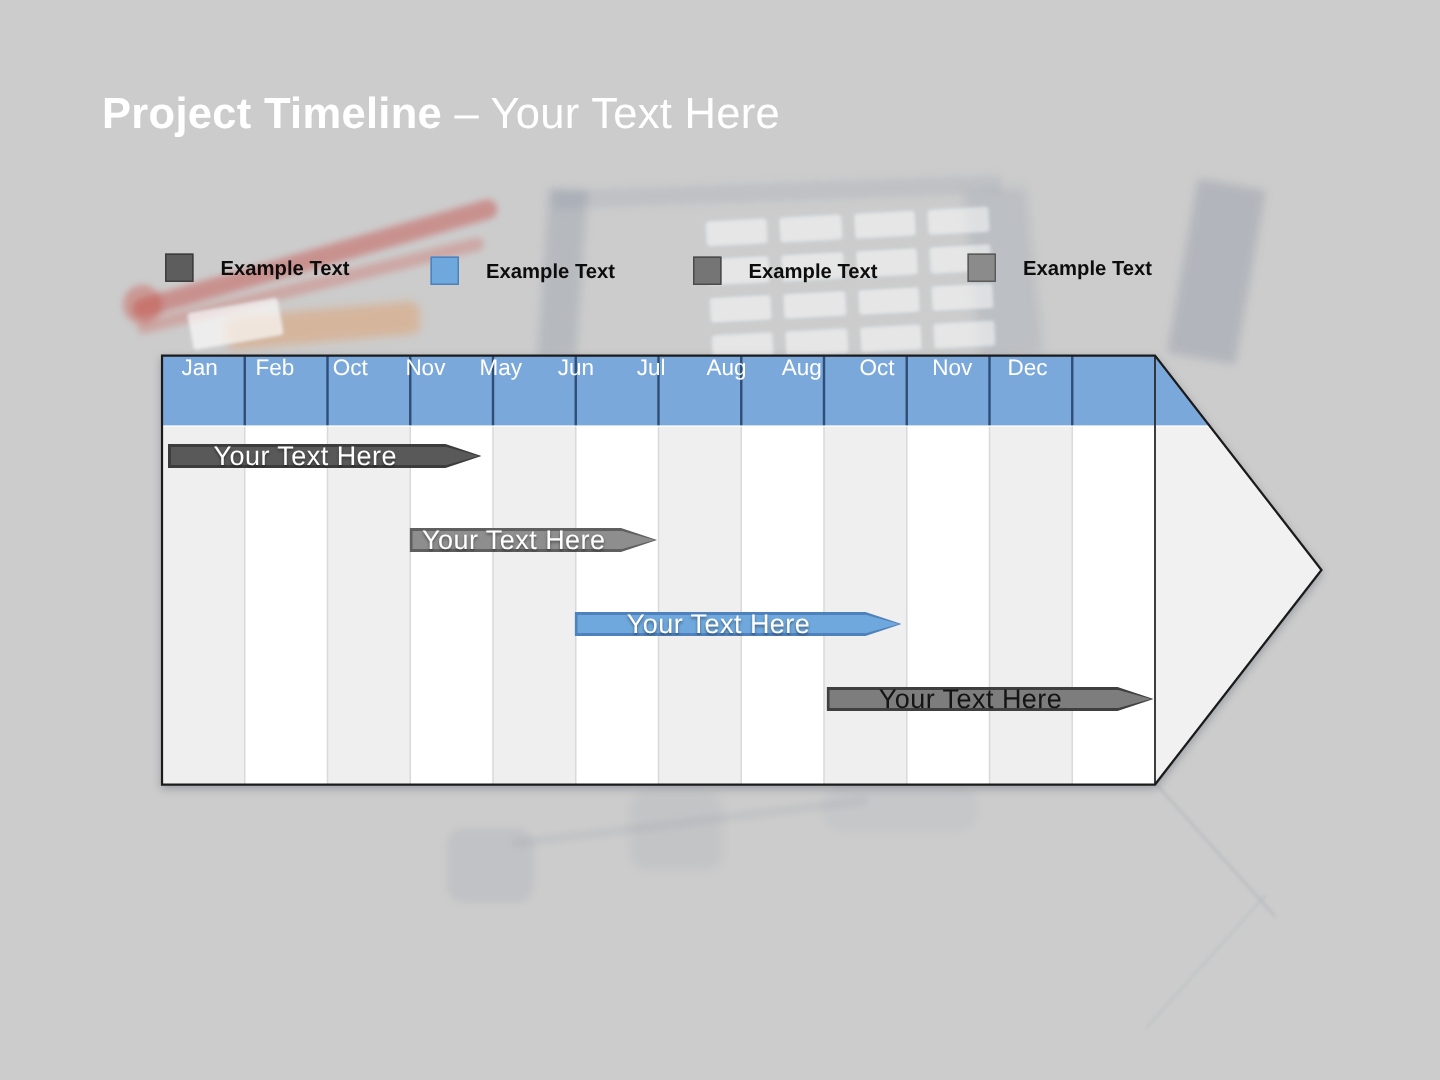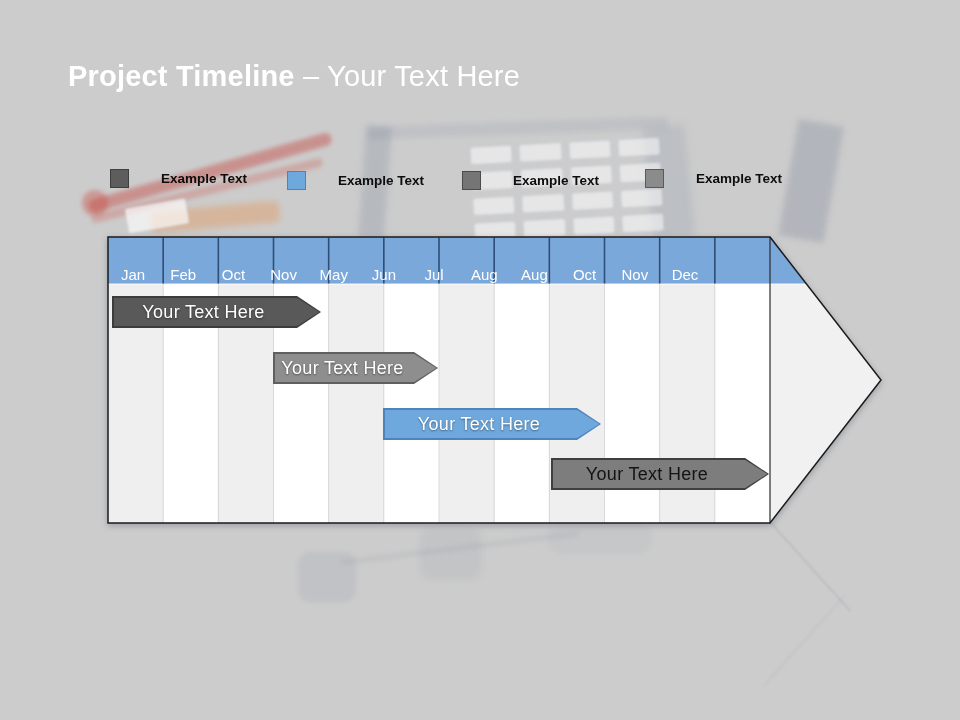--- a/index.html
+++ b/index.html
@@ -33,33 +33,33 @@
   .refl-wheel2{left:420px;top:528px;width:62px;height:52px;background:rgba(125,135,155,.11);border-radius:12px;filter:blur(3px);}
   .refl-bar{left:340px;top:545px;width:240px;height:6px;background:rgba(120,130,150,.12);transform:rotate(-7deg);filter:blur(2px);border-radius:3px;}
   .refl-rect{left:548px;top:524px;width:104px;height:30px;background:rgba(150,160,180,.10);border-radius:14px;filter:blur(2px);}
   .refl-slant1{left:742px;top:562px;width:130px;height:2px;background:rgba(120,130,150,.18);transform:rotate(48deg);filter:blur(1px);}
   .refl-slant2{left:744px;top:640px;width:120px;height:2px;background:rgba(120,130,150,.10);transform:rotate(-48deg);filter:blur(1px);}
   
   .title{position:absolute;left:68px;top:60px;font-size:29px;color:#ffffff;letter-spacing:.2px;white-space:nowrap;}
   .title .b{font-weight:700;}
   .title .r{font-weight:400;}
   
-  .legend-item{position:absolute;display:flex;align-items:center;gap:14px;}
+  .legend-item{position:absolute;display:flex;align-items:center;}
   .legend-item .sq{width:19px;height:19px;flex:none;}
   .legend-item .lbl{margin-left:18px;font-size:13.5px;font-weight:700;color:#0d0d0d;white-space:nowrap;}
   .li1{left:110px;top:169px;} .li1 .sq{background:#5d5d5d;border:1.5px solid #3e3e3e;}
   .li2{left:287px;top:171px;} .li2 .sq{background:#6fa8dc;border:1.5px solid #4f81bd;}
   .li3{left:462px;top:171px;} .li3 .sq{background:#757575;border:1.5px solid #4b4b4b;}
   .li4{left:645px;top:169px;} .li4 .sq{background:#8b8b8b;border:1.5px solid #5a5a5a;}
   
   .table-svg{position:absolute;left:107px;top:236px;filter:drop-shadow(0 2px 3px rgba(60,70,90,.35));}
-  .month-row{position:absolute;left:108px;top:237px;width:602px;height:46px;display:flex;align-items:flex-end;}
+  .month-row{position:absolute;left:108px;top:237px;width:602px;height:46px;display:flex;align-items:flex-start;}
   .month-cell{flex:1;text-align:center;color:#ffffff;font-size:15px;}
   
-  .bar{position:absolute;height:32px;clip-path:polygon(0 0,calc(100% - 24px) 0,100% 50%,calc(100% - 24px) 100%,0 100%);
+  .bar{position:absolute;height:16px;clip-path:polygon(0 0,calc(100% - 24px) 0,100% 50%,calc(100% - 24px) 100%,0 100%);
        display:flex;align-items:center;justify-content:center;
        filter:drop-shadow(2px 3px 2px rgba(90,95,105,.5));}
   .bar .fill{position:absolute;inset:1.6px;clip-path:polygon(0 0,calc(100% - 23px) 0,100% 50%,calc(100% - 23px) 100%,0 100%);}
   .bar .txt{position:relative;z-index:1;font-size:18px;padding-right:26px;white-space:nowrap;letter-spacing:.3px;}
   .bar-white .txt{color:#ffffff;text-shadow:0 1px 2px rgba(0,0,0,.45);}
   .bar1{left:112px;top:296px;width:209px;background:#3c3c3c;} .bar1 .fill{background:#595959;}
   .bar2{left:273px;top:352px;width:165px;background:#5f5f5f;} .bar2 .fill{background:#8e8e8e;}
   .bar3{left:383px;top:408px;width:218px;background:#4f81bd;} .bar3 .fill{background:#6fa8dc;}
   .bar4{left:551px;top:458px;width:218px;background:#3f3f3f;} .bar4 .fill{background:#7d7d7d;}
   .bar4 .txt{color:#141414;}

